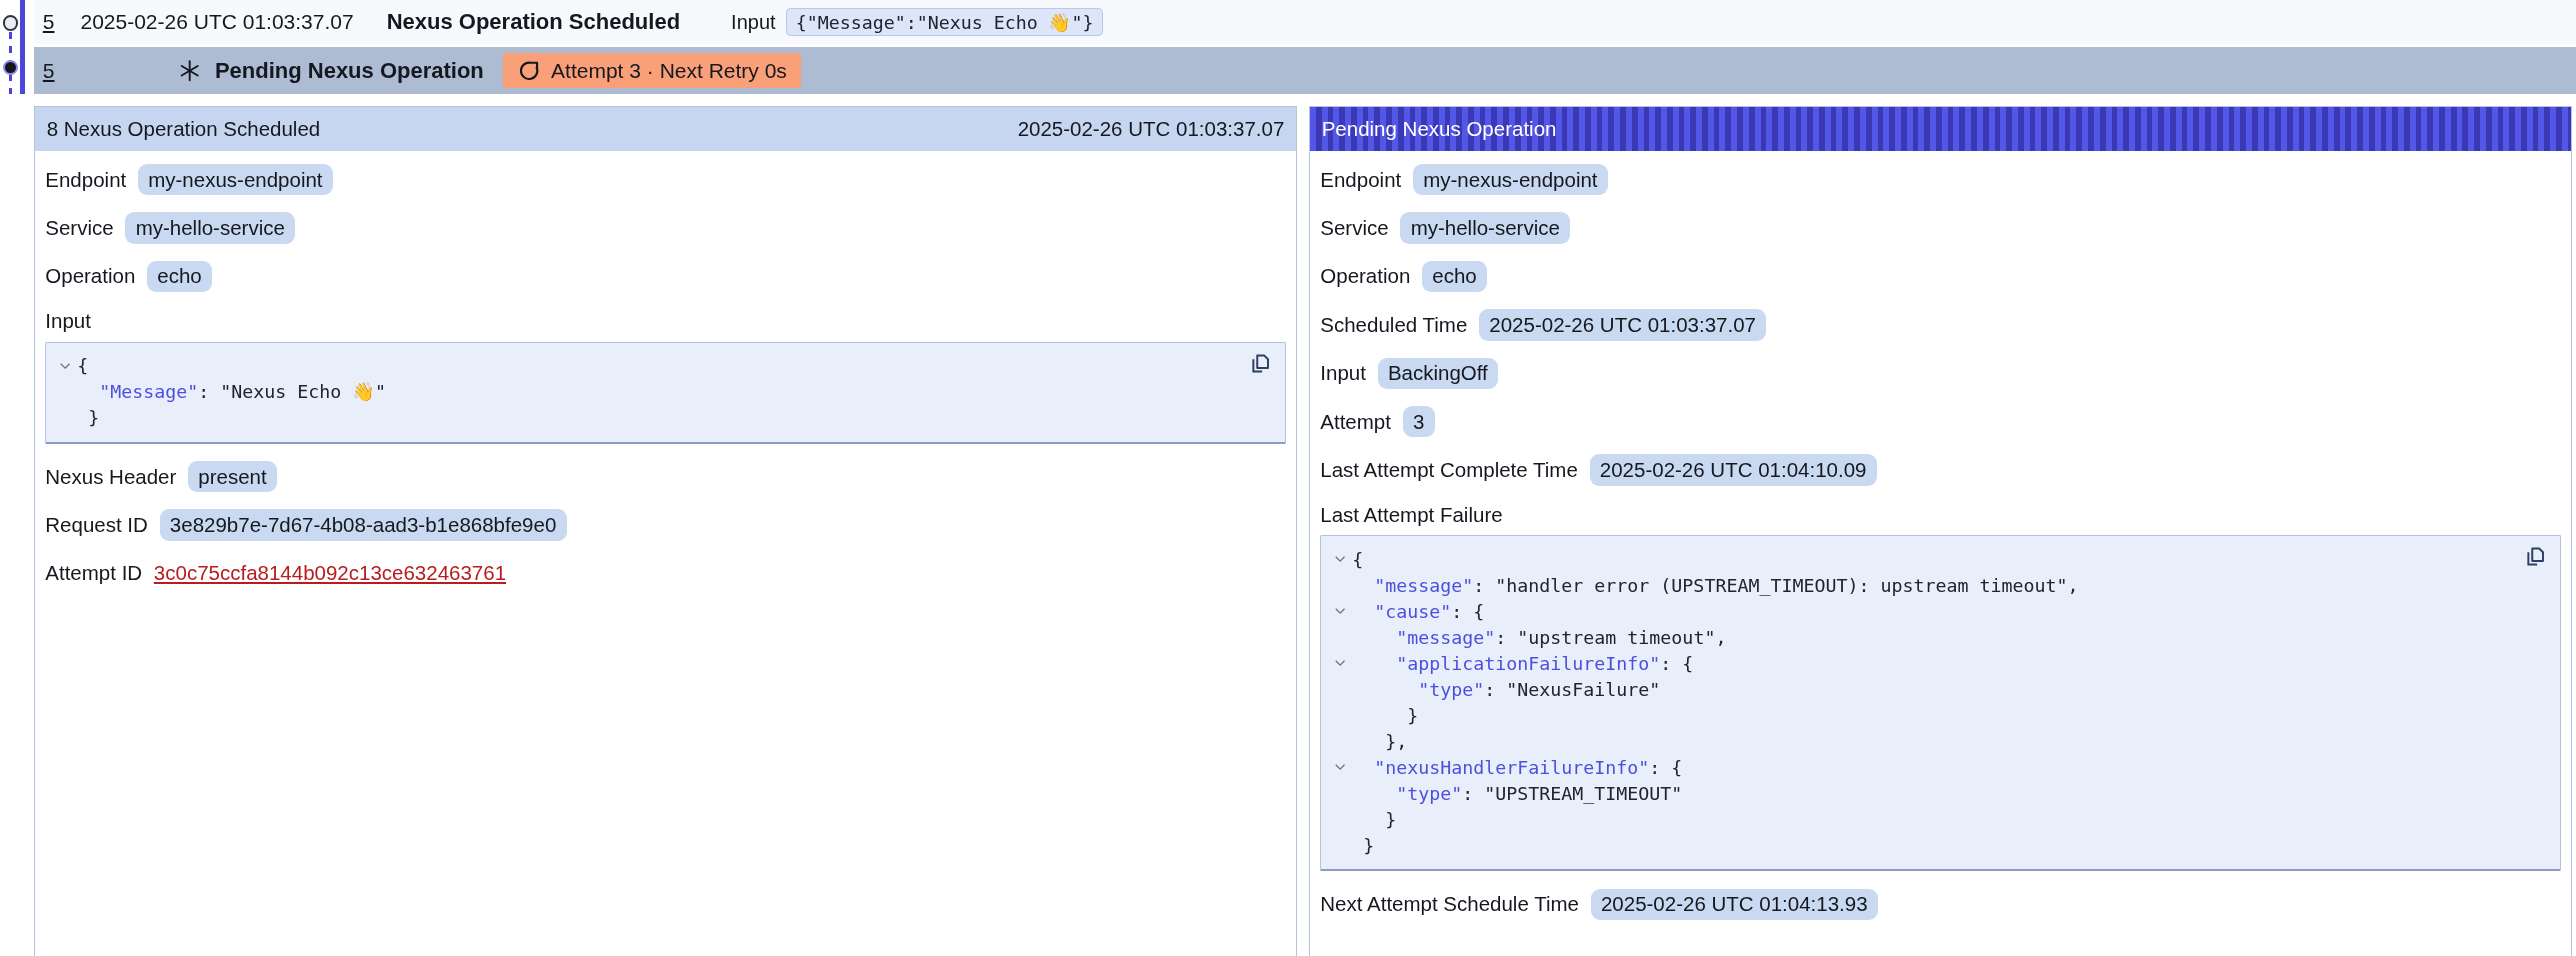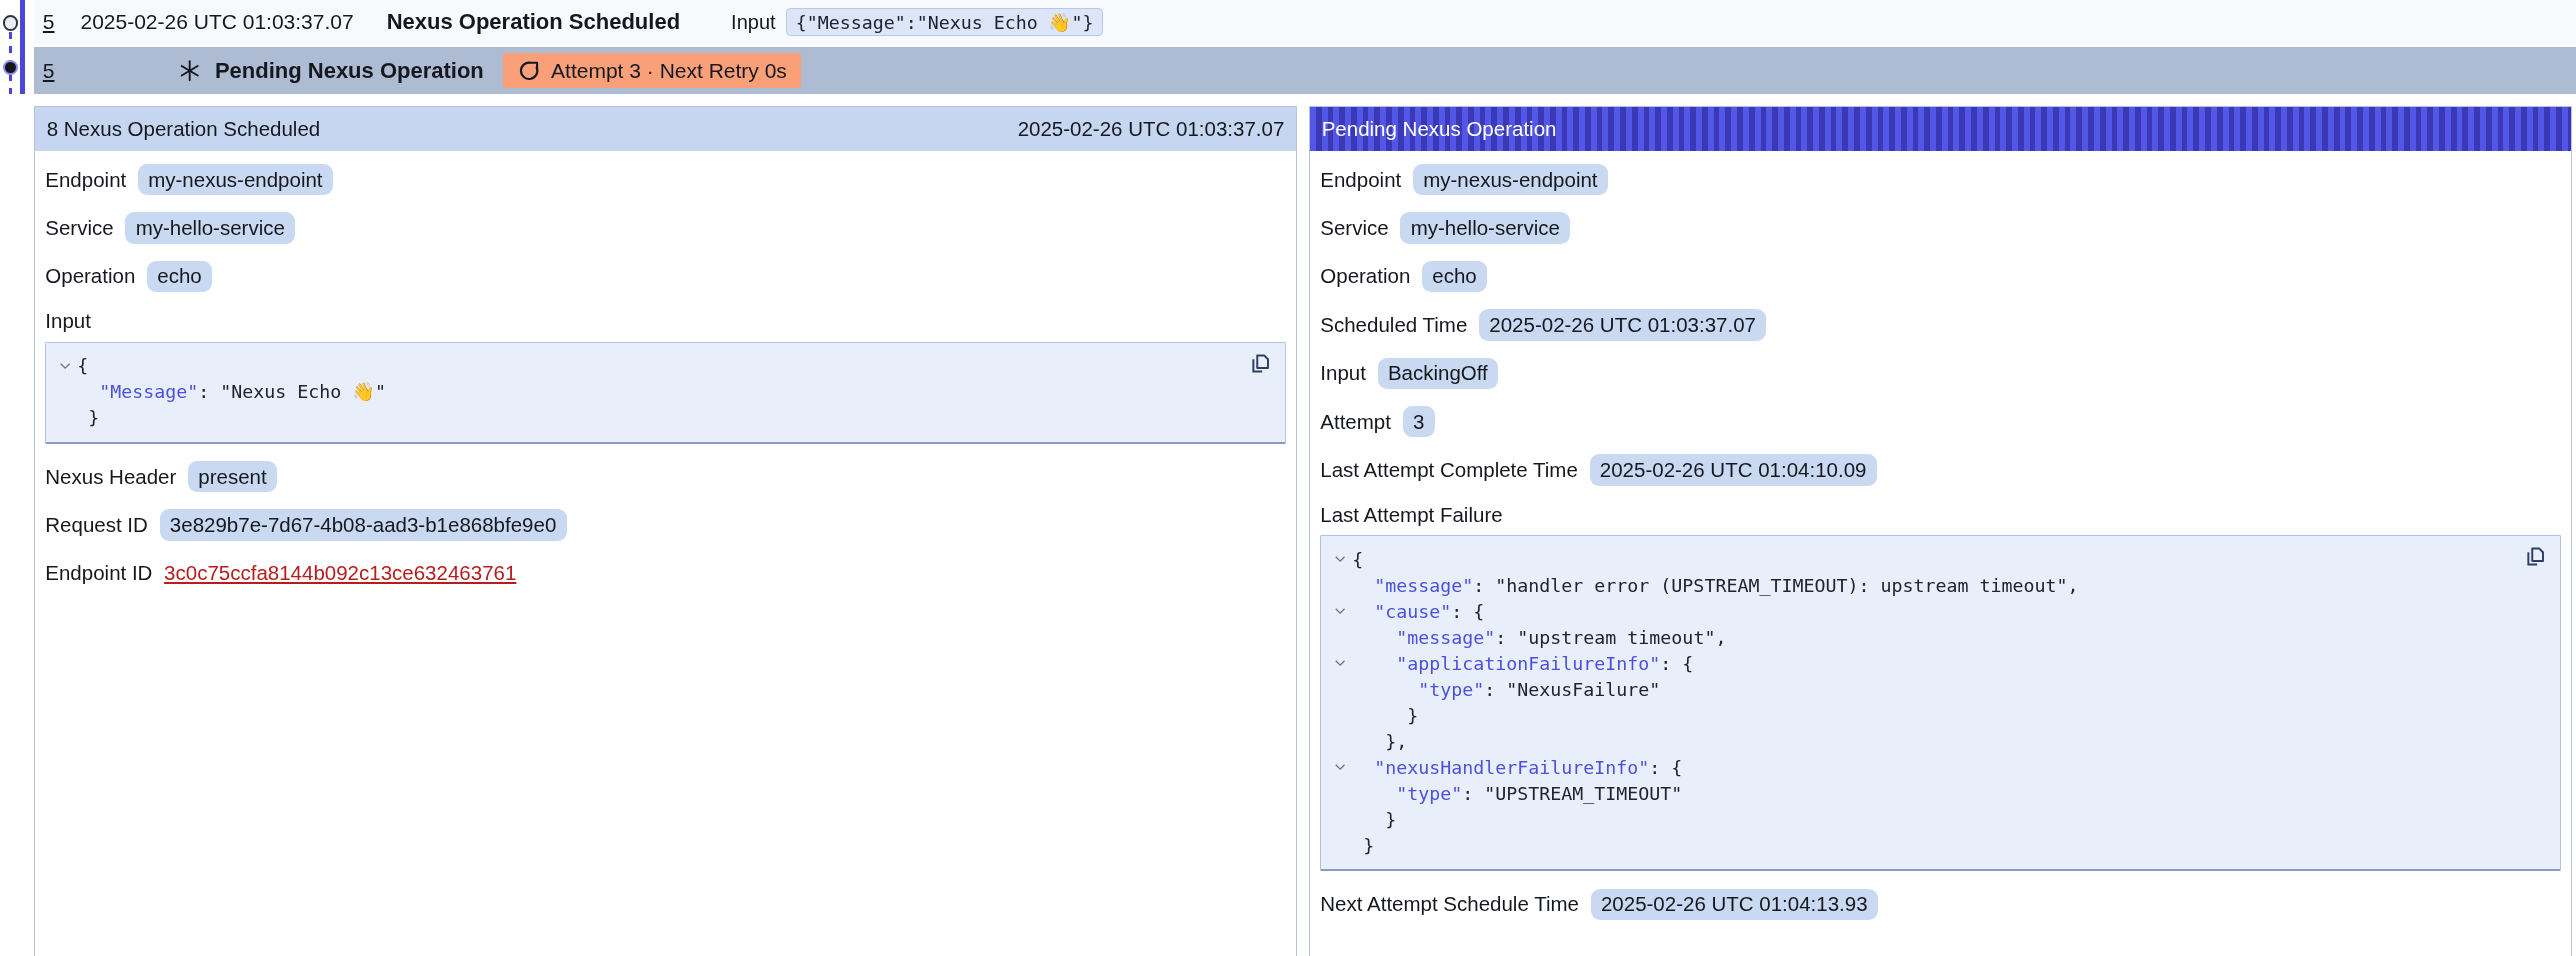--- a/index.html
+++ b/index.html
@@ -174,21 +174,21 @@
           </div>
 
 
           <div class="field-row">
             <span class="f-label">Request ID</span>
             <span class="f-badge">3e829b7e-7d67-4b08-aad3-b1e868bfe9e0</span>
           </div>
         </div>
 
       <div class="field-row">
-        <span class="f-label">Endpoint ID</span>
+        <span class="f-label">Attempt ID</span>
         <a class="f-link">3c0c75ccfa8144b092c13ce632463761</a>
       </div>
 
     </div>
   </section>
 
   <section class="panel panel-right">
     <header class="panel-header">
       <span>Pending Nexus Operation</span>
     </header>

